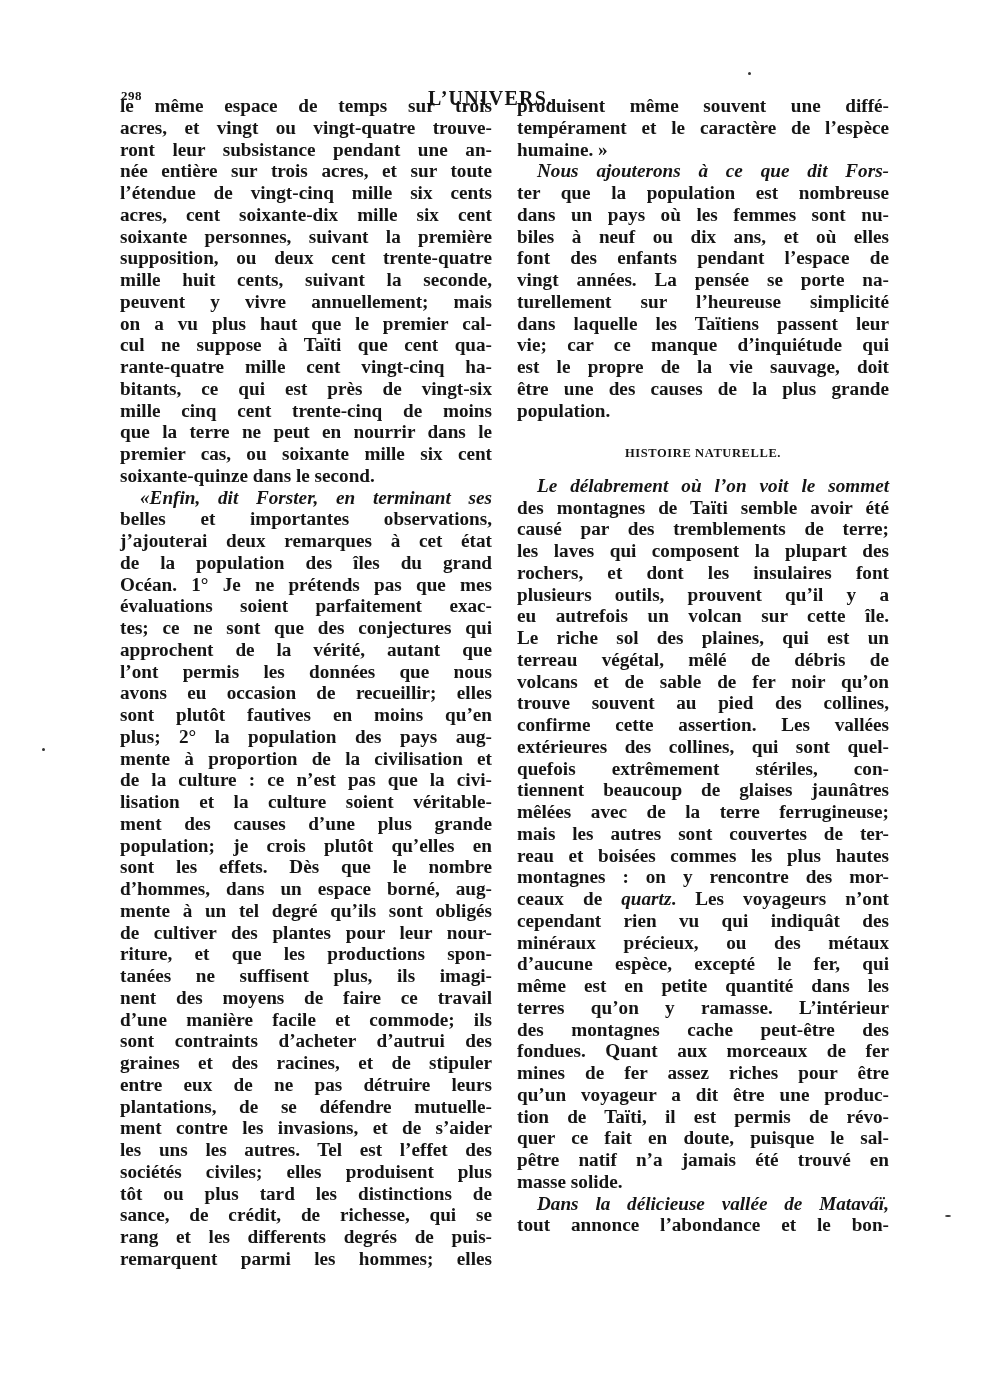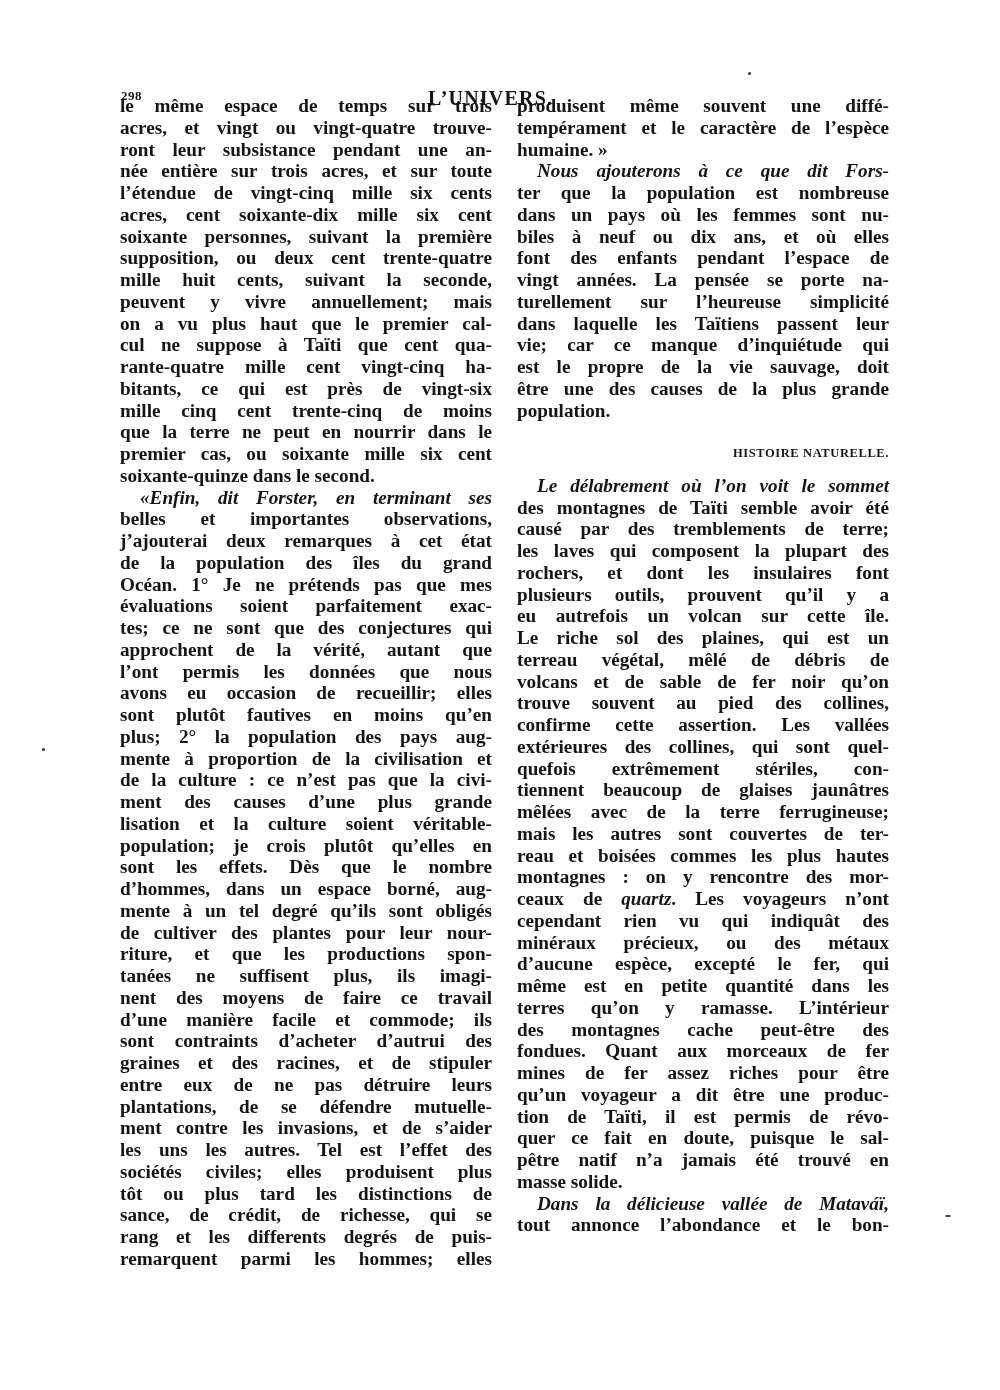--- a/index.html
+++ b/index.html
@@ -10,21 +10,21 @@
   .running-head { position: absolute; left: 428px; top: 87px; font-size: 20px; font-weight: bold;
                   font-family: "Liberation Serif", serif; letter-spacing: 1.2px; text-align: right; }
   .column { position: absolute; top: 95px; width: 372px; }
   .col-left { left: 120px; }
   .col-right { left: 517px; }
   .line { display: block; height: 21.75px; line-height: 21.75px; font-size: 19.2px;
           white-space: nowrap; text-align: justify; text-align-last: justify;
           font-family: "Liberation Serif", serif; font-weight: bold; }
   .line.last { text-align-last: left; }
   .line.indent { padding-left: 20px; font-style: italic; }
-  .section-heading { display: block; height: 21.75px; line-height: 21.75px; text-align: right;
+  .section-heading { display: block; height: 21.75px; line-height: 21.75px; text-align: center;
                      font-size: 12.5px; font-weight: bold; letter-spacing: 0.6px;
                      font-family: "Liberation Serif", serif; }
   .gap { display: block; height: 21.75px; }
   .gap-small { display: block; height: 10px; }
   em { font-style: italic; }
   .speck { position: absolute; width: 3px; height: 3px; background: #333; border-radius: 50%; }
 </style>
 </head>
 <body>
 
@@ -57,22 +57,22 @@
     <span class="line">Océan. 1° Je ne prétends pas que mes</span>
     <span class="line">évaluations soient parfaitement exac-</span>
     <span class="line">tes; ce ne sont que des conjectures qui</span>
     <span class="line">approchent de la vérité, autant que</span>
     <span class="line">l’ont permis les données que nous</span>
     <span class="line">avons eu occasion de recueillir; elles</span>
     <span class="line">sont plutôt fautives en moins qu’en</span>
     <span class="line">plus; 2° la population des pays aug-</span>
     <span class="line">mente à proportion de la civilisation et</span>
     <span class="line">de la culture : ce n’est pas que la civi-</span>
+    <span class="line">lisation et la culture soient véritable-</span>
     <span class="line">ment des causes d’une plus grande</span>
-    <span class="line">lisation et la culture soient véritable-</span>
     <span class="line">population; je crois plutôt qu’elles en</span>
     <span class="line">sont les effets. Dès que le nombre</span>
     <span class="line">d’hommes, dans un espace borné, aug-</span>
     <span class="line">mente à un tel degré qu’ils sont obligés</span>
     <span class="line">de cultiver des plantes pour leur nour-</span>
     <span class="line">riture, et que les productions spon-</span>
     <span class="line">tanées ne suffisent plus, ils imagi-</span>
     <span class="line">nent des moyens de faire ce travail</span>
     <span class="line">d’une manière facile et commode; ils</span>
     <span class="line">sont contraints d’acheter d’autrui des</span>

